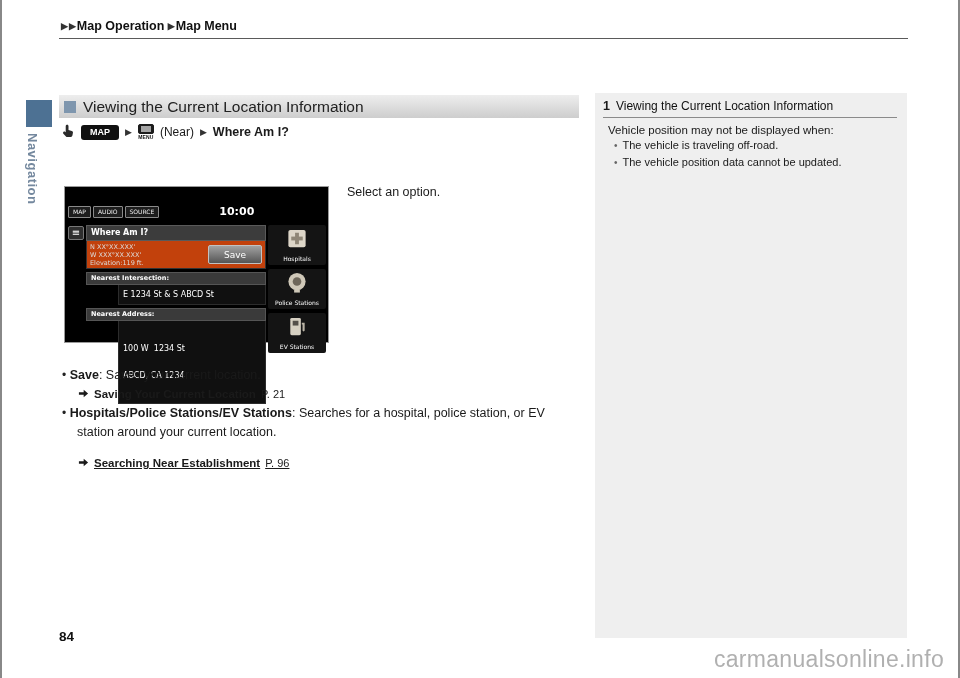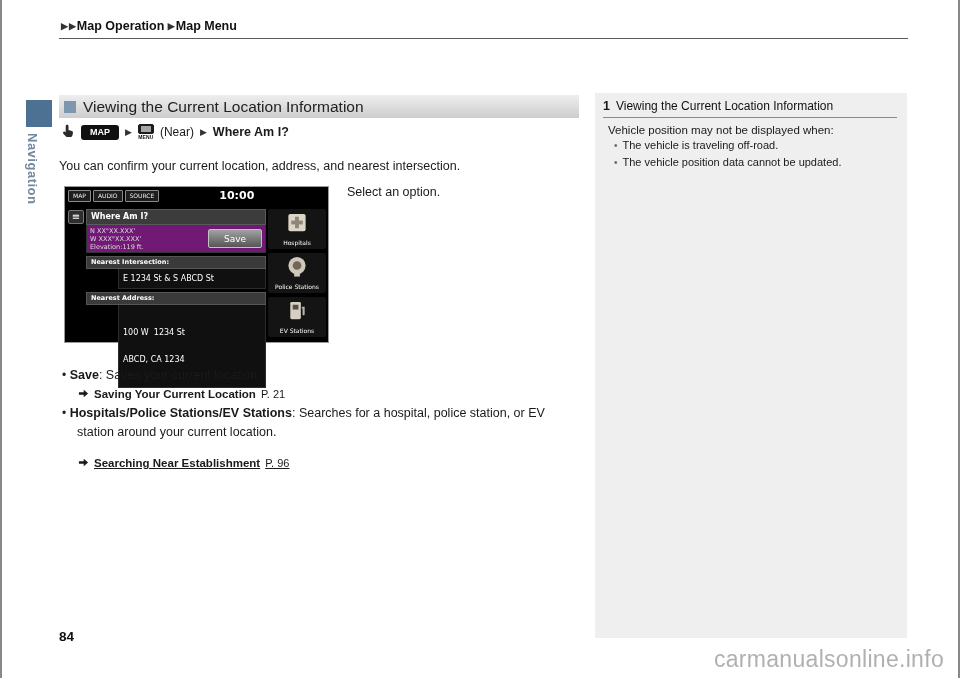--- a/index.html
+++ b/index.html
@@ -31,29 +31,29 @@
   .menu-icon { display:flex; flex-direction:column; align-items:center; gap:1px; }
   .mi-label { font-size:5px; font-weight:bold; color:#111; line-height:5px; letter-spacing:.2px; }
   .menu-text { font-size:12px; }
   .where-am-i { font-weight:bold; font-size:12.5px; }
 
   .intro { position:absolute; left:57px; top:159px; font-size:12.5px; }
   .select-prompt { position:absolute; left:345px; top:185px; font-size:12.5px; }
 
   
   .nav-screen { position:absolute; left:62px; top:186px; width:265px; height:157px; background:#000; border:1px solid #9a9a9a; display:flex; flex-direction:column; font-family:"DejaVu Sans", sans-serif; }
-  .ns-top { height:17px; display:flex; align-items:center; padding:2px 3px; gap:2px; }
+  .ns-top { height:17px; display:flex; align-items:center; padding:2px 3px; gap:2px;margin-top:16px; }
   .ns-btn { border:1px solid #8a8a8a; background:#1d1d1d; color:#eee; font-size:6px; padding:2px 4px; border-radius:1px; line-height:6px; }
   .ns-time { color:#fff; font-size:11px; font-weight:bold; margin-left:58px; }
   .ns-body { flex:1; display:flex; }
   .ns-rail { width:21px; padding-top:6px; }
   .ns-burger { width:16px; height:14px; margin-left:3px; background:#2e2e2e; border:1px solid #777; border-radius:2px; color:#fff; font-size:10px; line-height:12px; text-align:center; }
   .ns-main { width:180px; display:flex; flex-direction:column; padding-top:5px; }
   .ns-title { background:#3c3c3c; border:1px solid #5a5a5a; color:#fff; font-size:8px; font-weight:bold; padding:3px 4px; line-height:8px; }
-  .ns-coords { display:flex; align-items:center; background:#701a75; border:1px solid #333; border-top:none; padding:8px 3px; height:28px; }
+  .ns-coords { display:flex; align-items:center; background:#c2410c; border:1px solid #333; border-top:none; padding:8px 3px; height:28px; }
   .ns-coord-col { flex:1; color:#ddd; font-size:6.5px; line-height:8px; }
   .ns-save { width:54px; height:19px; background:linear-gradient(#a2a2a2,#555555); border:1px solid #c2c2c2; border-radius:2px; color:#fff; font-size:9px; text-align:center; line-height:18px; }
   .ns-bar { background:#3a3a3a; border:1px solid #555; color:#fff; font-size:6.5px; font-weight:bold; padding:2px 4px; margin-top:3px; line-height:7px; }
   .ns-val { background:#101010; border:1px solid #2c2c2c; border-top:none; color:#fff; font-size:8px; padding:5px 4px; line-height:9px; white-space:pre;margin-left:32px; }
   .ns-right { flex:1; display:flex; flex-direction:column; align-items:center; padding-top:5px; gap:4px; }
   .ns-tile { width:58px; display:flex; flex-direction:column; align-items:center; background:#141414; border-radius:2px; padding:2px 0 3px; }
   .tile-label { color:#fff; font-size:6px; line-height:7px; text-align:center; margin-top:1px; }
 
   
   .options-intro { position:absolute; left:57px; top:348px; font-size:12.5px; }
@@ -113,21 +113,20 @@
           <rect x="3" y="4.4" width="10" height="1.2" fill="#fff"></rect>
           <rect x="3" y="6.4" width="10" height="1.2" fill="#fff"></rect>
         </svg>
       <span class="mi-label">MENU</span>
     </span>
     <span class="menu-text">(Near)</span>
     <span class="cmd-arrow">▶</span>
     <span class="where-am-i">Where Am I?</span>
   </div>
 
-  <div class="intro">You can confirm your current location, address, and nearest intersection.</div>
   <div class="select-prompt">Select an option.</div>
 
   <div class="nav-screen">
     <div class="ns-top">
       <span class="ns-btn">MAP</span>
       <span class="ns-btn">AUDIO</span>
       <span class="ns-btn">SOURCE</span>
       <span class="ns-time">10:00</span>
     </div>
     <div class="ns-body">

